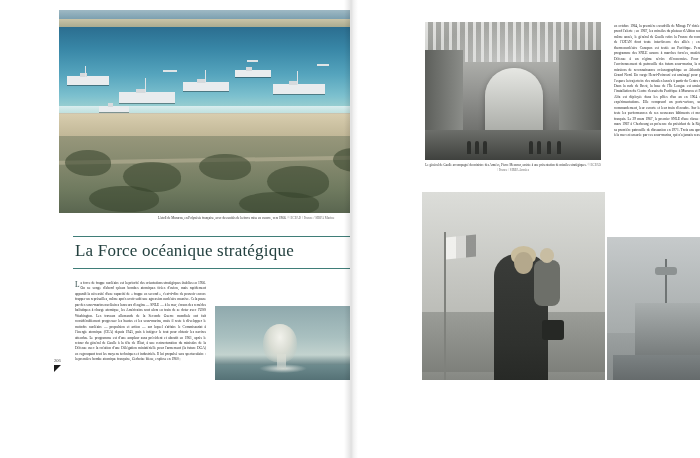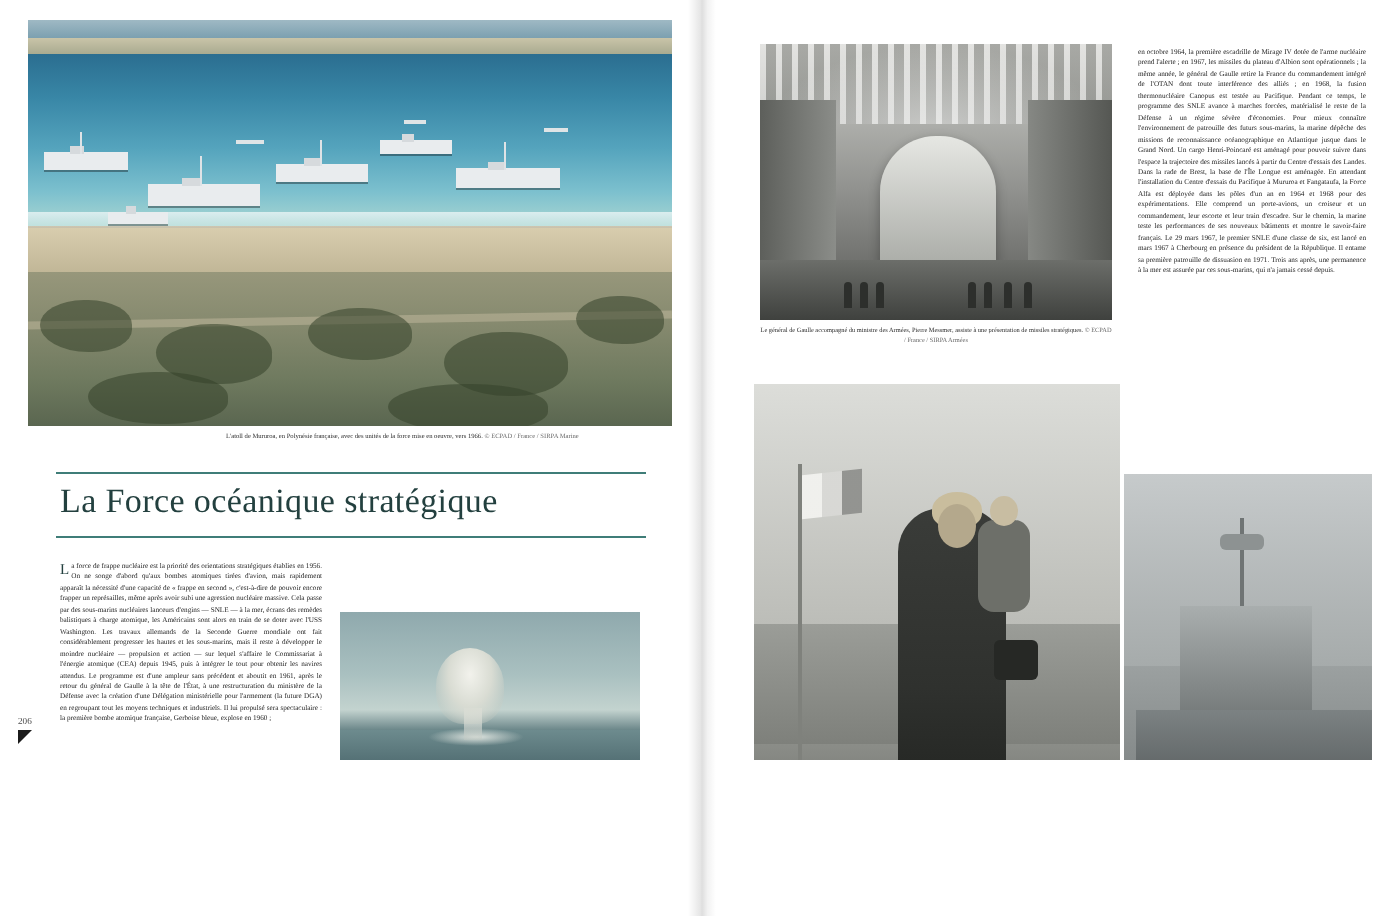--- a/index.html
+++ b/index.html
@@ -17,20 +17,21 @@
     position: relative;
     width: 700px;
     height: 458px;
     background: #ffffff;
     display: flex;
   }
   .page {
     position: relative;
     height: 380px;
     overflow: hidden;
+    margin-left: 45px;
   }
   .page-left {
     width: 350px;
     background: #ffffff;
   }
   .page-right {
     width: 350px;
     background: #ffffff;
   }
   .gutter-shadow {

